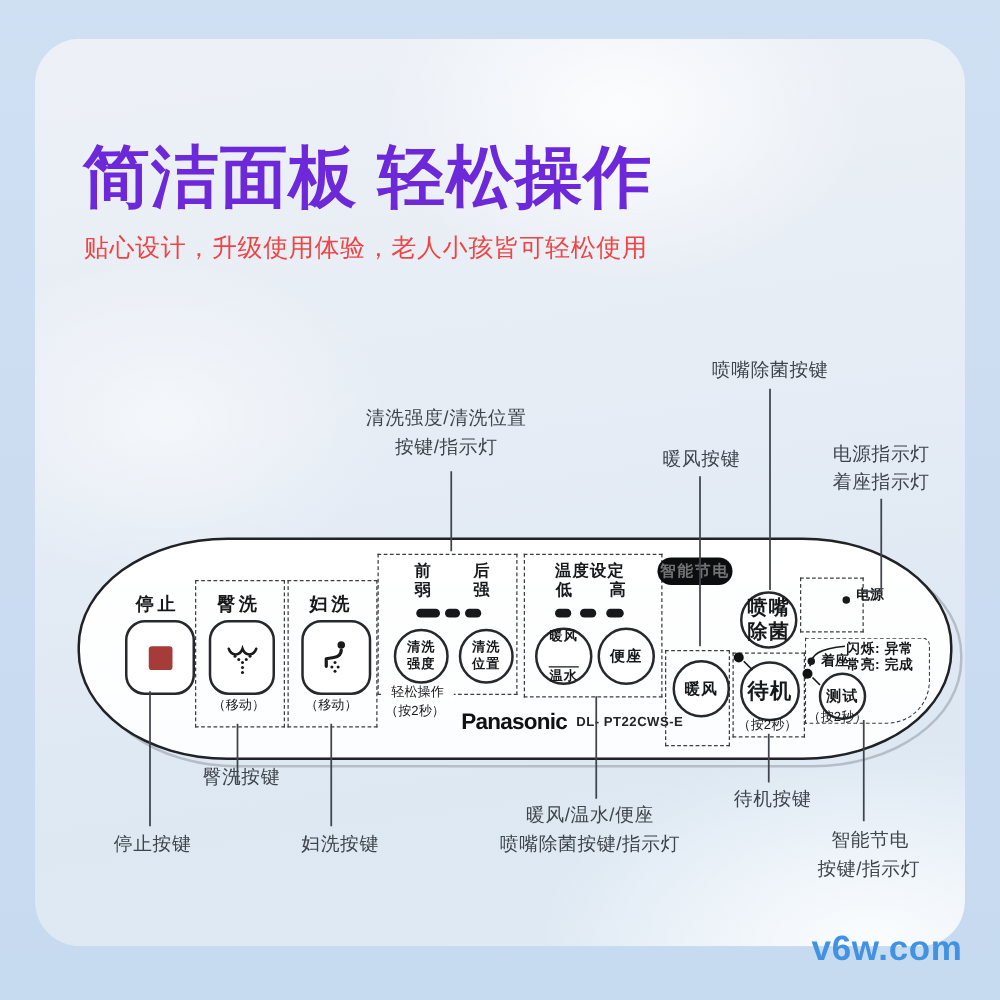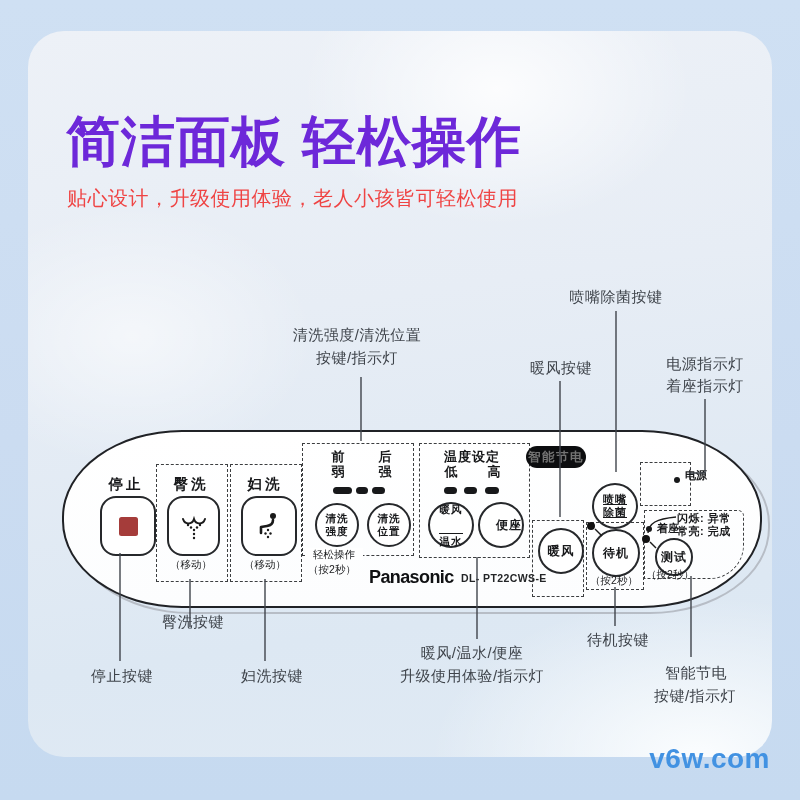--- a/index.html
+++ b/index.html
@@ -55,21 +55,21 @@
 <div class="lbl" style="left:257px;top:349px;width:200px;">按键/指示灯</div>
 <div class="lbl" style="left:536px;top:288px;width:160px;">喷嘴除菌按键</div>
 <div class="lbl" style="left:511px;top:359px;width:100px;">暖风按键</div>
 <div class="lbl" style="left:645px;top:355px;width:120px;">电源指示灯</div>
 <div class="lbl" style="left:645px;top:377px;width:120px;">着座指示灯</div>
 
 <div class="lbl" style="left:62px;top:667px;width:120px;">停止按键</div>
 <div class="lbl" style="left:133px;top:613px;width:120px;text-align:center;">臀洗按键</div>
 <div class="lbl" style="left:212px;top:667px;width:120px;">妇洗按键</div>
 <div class="lbl" style="left:372px;top:644px;width:200px;">暖风/温水/便座</div>
-<div class="lbl" style="left:372px;top:667px;width:200px;">升级使用体验/指示灯</div>
+<div class="lbl" style="left:372px;top:667px;width:200px;">喷嘴除菌按键/指示灯</div>
 <div class="lbl" style="left:558px;top:631px;width:120px;">待机按键</div>
 <div class="lbl" style="left:636px;top:664px;width:120px;">智能节电</div>
 <div class="lbl" style="left:635px;top:687px;width:120px;">按键/指示灯</div>
 
 <div class="abs panel-shadow"></div>
 <div class="abs panel">
 
   <div class="ptext btn-label" style="left:34px;top:44px;width:56px;">停止</div>
   <div class="sq" style="left:36px;top:64px;">
     <span class="red-square"></span>
@@ -132,51 +132,51 @@
   <div class="ptext" style="left:375px;top:18px;width:66px;font-size:13px;font-weight:600;letter-spacing:1px;">温度设定</div>
   <div class="ptext" style="left:377px;top:33px;width:20px;font-size:13px;font-weight:600;">低</div>
   <div class="ptext" style="left:420px;top:33px;width:20px;font-size:13px;font-weight:600;">高</div>
   <div class="bar" style="left:380px;top:55px;width:13px;"></div>
   <div class="bar" style="left:400px;top:55px;width:13px;"></div>
   <div class="bar" style="left:421px;top:55px;width:14px;"></div>
   <div class="circle small" style="left:364px;top:70px;width:42px;height:42px;">
     <span>暖风</span>
     <span class="divided">温水</span>
   </div>
-  <div class="circle" style="left:414px;top:70px;width:42px;height:42px;font-size:12px;align-items:flex-end;">
+  <div class="circle" style="left:414px;top:70px;width:42px;height:42px;font-size:12px;">
     <span>便座</span>
   </div>
 
   <div class="brand">Panasonic</div>
   <div class="model">DL- PT22CWS-E</div>
 
   <div class="badge">智能节电</div>
 
-  <div class="circle" style="left:528px;top:51px;width:42px;height:42px;font-size:11px;text-decoration:underline;">
+  <div class="circle" style="left:528px;top:41px;width:42px;height:42px;font-size:16px;">
     <span>喷嘴</span>
     <span>除菌</span>
   </div>
 
   <div class="dash" style="left:576px;top:30px;width:49px;height:42px;"></div>
   <div class="led-row" style="left:610px;top:36px;align-items:flex-end;">
     <span class="led-dot"></span>
     <span>电源</span>
   </div>
   <div class="led-row" style="left:582px;top:53px;margin-top:36px;">
     <span class="led-dot"></span>
     <span>着座</span>
   </div>
 
   <div class="dash" style="left:468px;top:88px;width:50px;height:75px;"></div>
   <div class="circle" style="left:474px;top:96px;width:42px;height:42px;font-size:12.5px;">
     <span>暖风</span>
   </div>
 
   <div class="dash" style="left:522px;top:90px;width:56px;height:66px;"></div>
-  <div class="circle" style="left:528px;top:97px;width:44px;height:44px;font-size:12px;">
+  <div class="circle" style="left:528px;top:97px;width:44px;height:44px;font-size:17px;">
     <span>待机</span>
   </div>
   <div class="ptext small" style="left:522px;top:142px;width:56px;">（按2秒）</div>
 
   <div class="dash" style="left:580px;top:78px;width:98px;height:67px;border-radius:0 6px 34px 0;"></div>
   <div class="note" style="left:613px;top:79px;">闪烁: 异常</div>
   <div class="note" style="left:613px;top:92px;">常亮: 完成</div>
   <div class="circle" style="left:591px;top:106px;width:34px;height:34px;font-size:12px;">
     <span>测试</span>
   </div>

